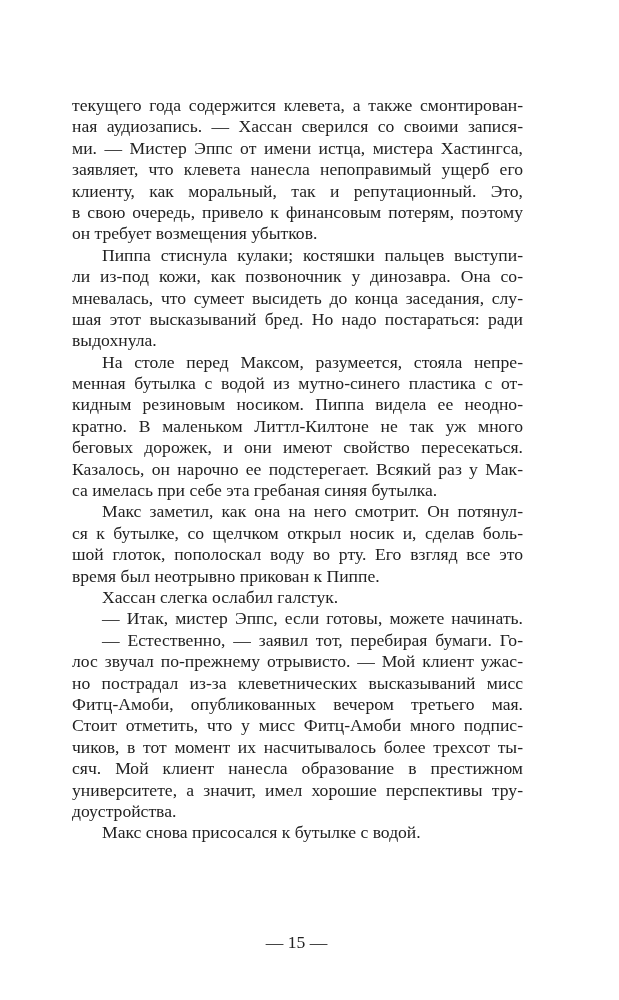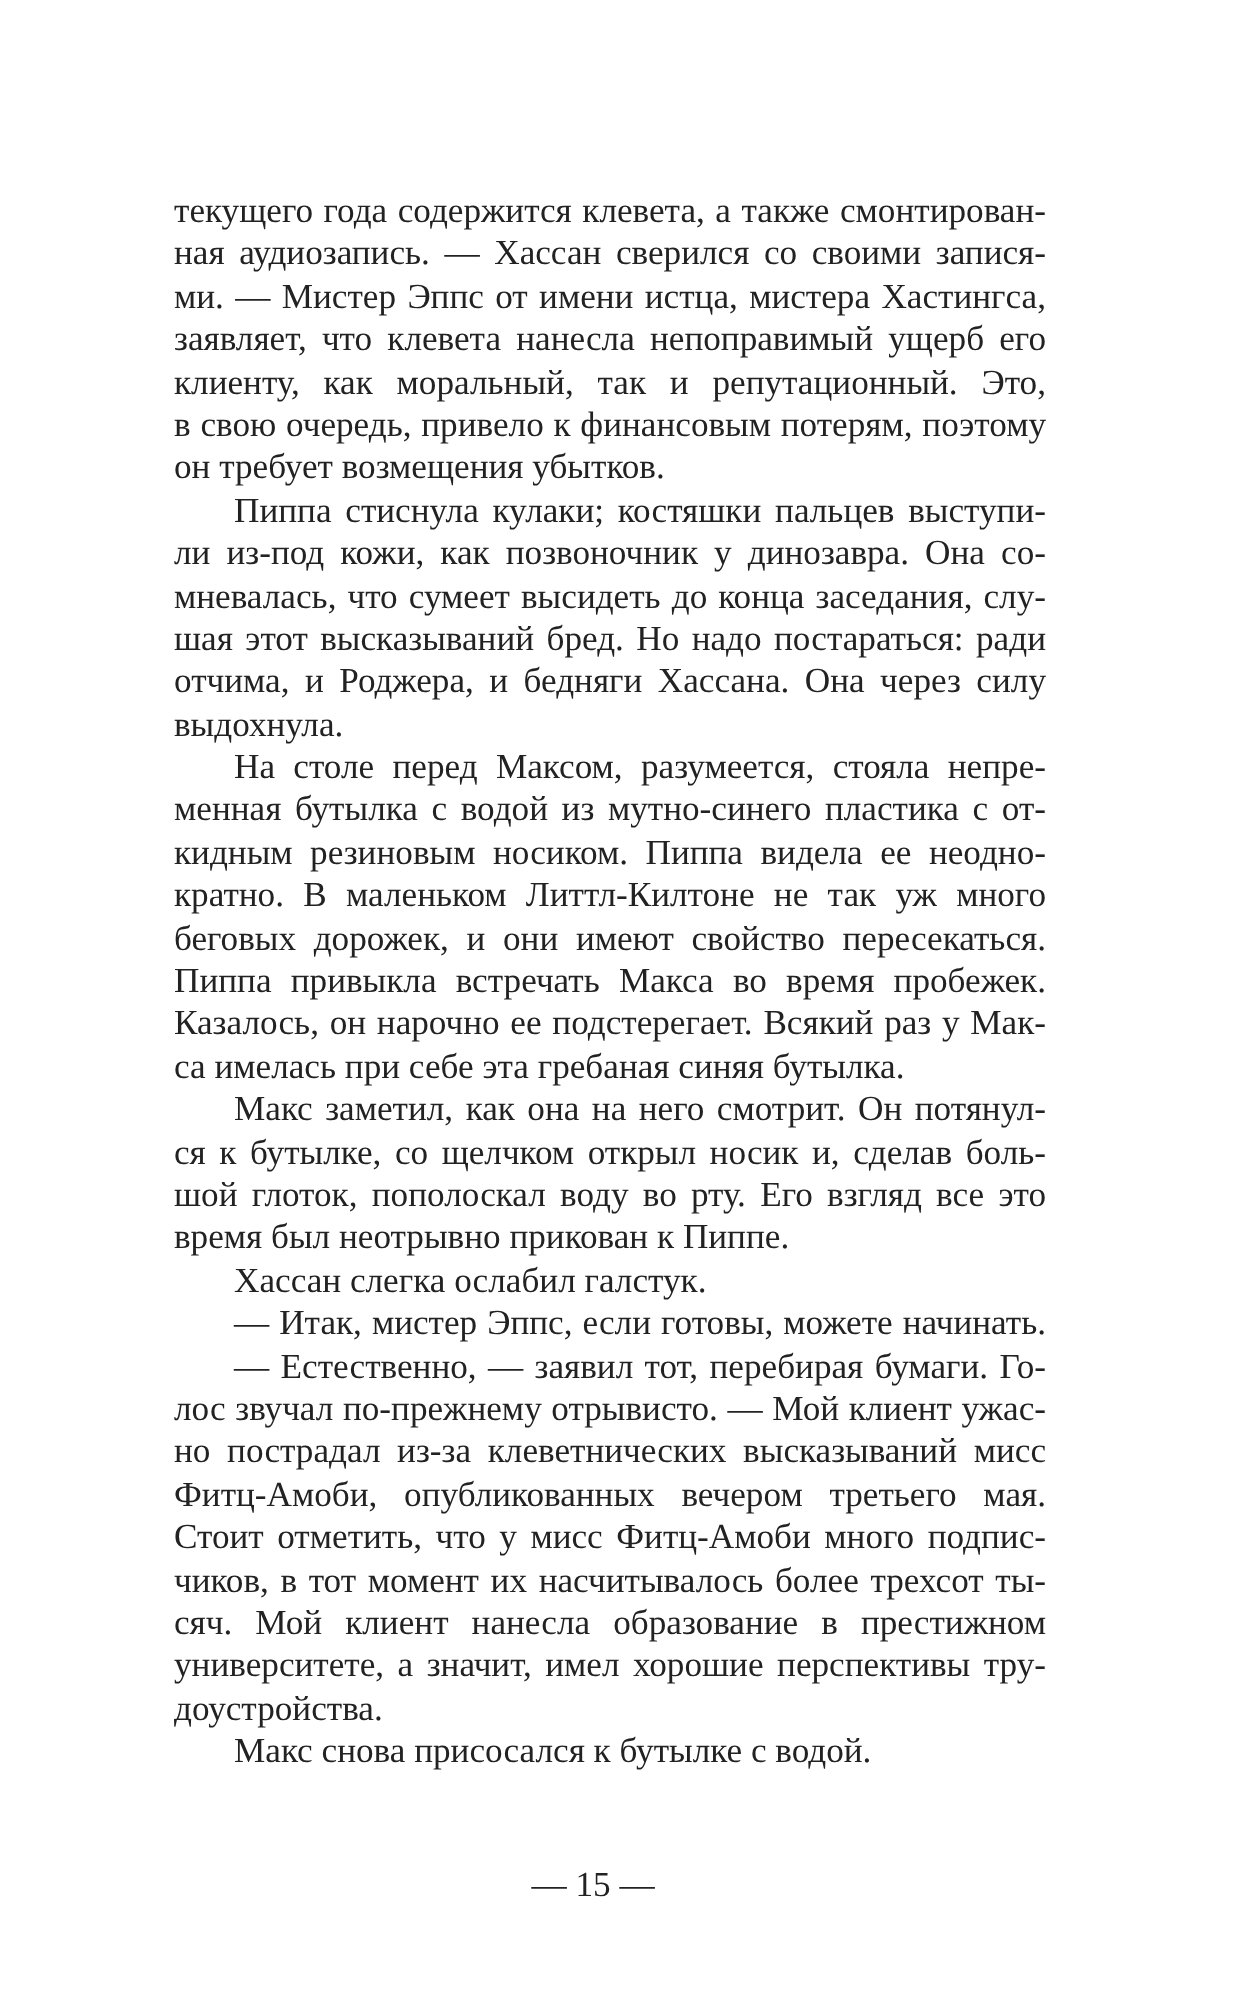--- a/index.html
+++ b/index.html
@@ -30,21 +30,20 @@
     font-size: 17.6px;
     line-height: 21.4px;
   }
   .line {
     display: block;
     height: 21.4px;
     white-space: nowrap;
     text-align: justify;
     text-align-last: justify;
     overflow: visible;
-    margin-left: 15px;
   }
   .line.indent {
     padding-left: 30px;
   }
   .line.last {
     text-align: right;
     text-align-last: left;
   }
   .page-number {
     position: absolute;
@@ -72,31 +71,29 @@
       <span class="line">клиенту, как моральный, так и репутационный. Это,</span>
       <span class="line">в свою очередь, привело к финансовым потерям, поэтому</span>
       <span class="line last">он требует возмещения убытков.</span>
     </div>
 
     <div class="paragraph">
       <span class="line indent">Пиппа стиснула кулаки; костяшки пальцев выступи-</span>
       <span class="line">ли из-под кожи, как позвоночник у динозавра. Она со-</span>
       <span class="line">мневалась, что сумеет высидеть до конца заседания, слу-</span>
       <span class="line">шая этот высказываний бред. Но надо постараться: ради</span>
-      <span class="line">отчима, и Роджера, и бедняги Хассана. Она через силу</span>
       <span class="line last">выдохнула.</span>
     </div>
 
     <div class="paragraph">
       <span class="line indent">На столе перед Максом, разумеется, стояла непре-</span>
       <span class="line">менная бутылка с водой из мутно-синего пластика с от-</span>
       <span class="line">кидным резиновым носиком. Пиппа видела ее неодно-</span>
       <span class="line">кратно. В маленьком Литтл-Килтоне не так уж много</span>
       <span class="line">беговых дорожек, и они имеют свойство пересекаться.</span>
-      <span class="line">Пиппа привыкла встречать Макса во время пробежек.</span>
       <span class="line">Казалось, он нарочно ее подстерегает. Всякий раз у Мак-</span>
       <span class="line last">са имелась при себе эта гребаная синяя бутылка.</span>
     </div>
 
     <div class="paragraph">
       <span class="line indent">Макс заметил, как она на него смотрит. Он потянул-</span>
       <span class="line">ся к бутылке, со щелчком открыл носик и, сделав боль-</span>
       <span class="line">шой глоток, пополоскал воду во рту. Его взгляд все это</span>
       <span class="line last">время был неотрывно прикован к Пиппе.</span>
     </div>

